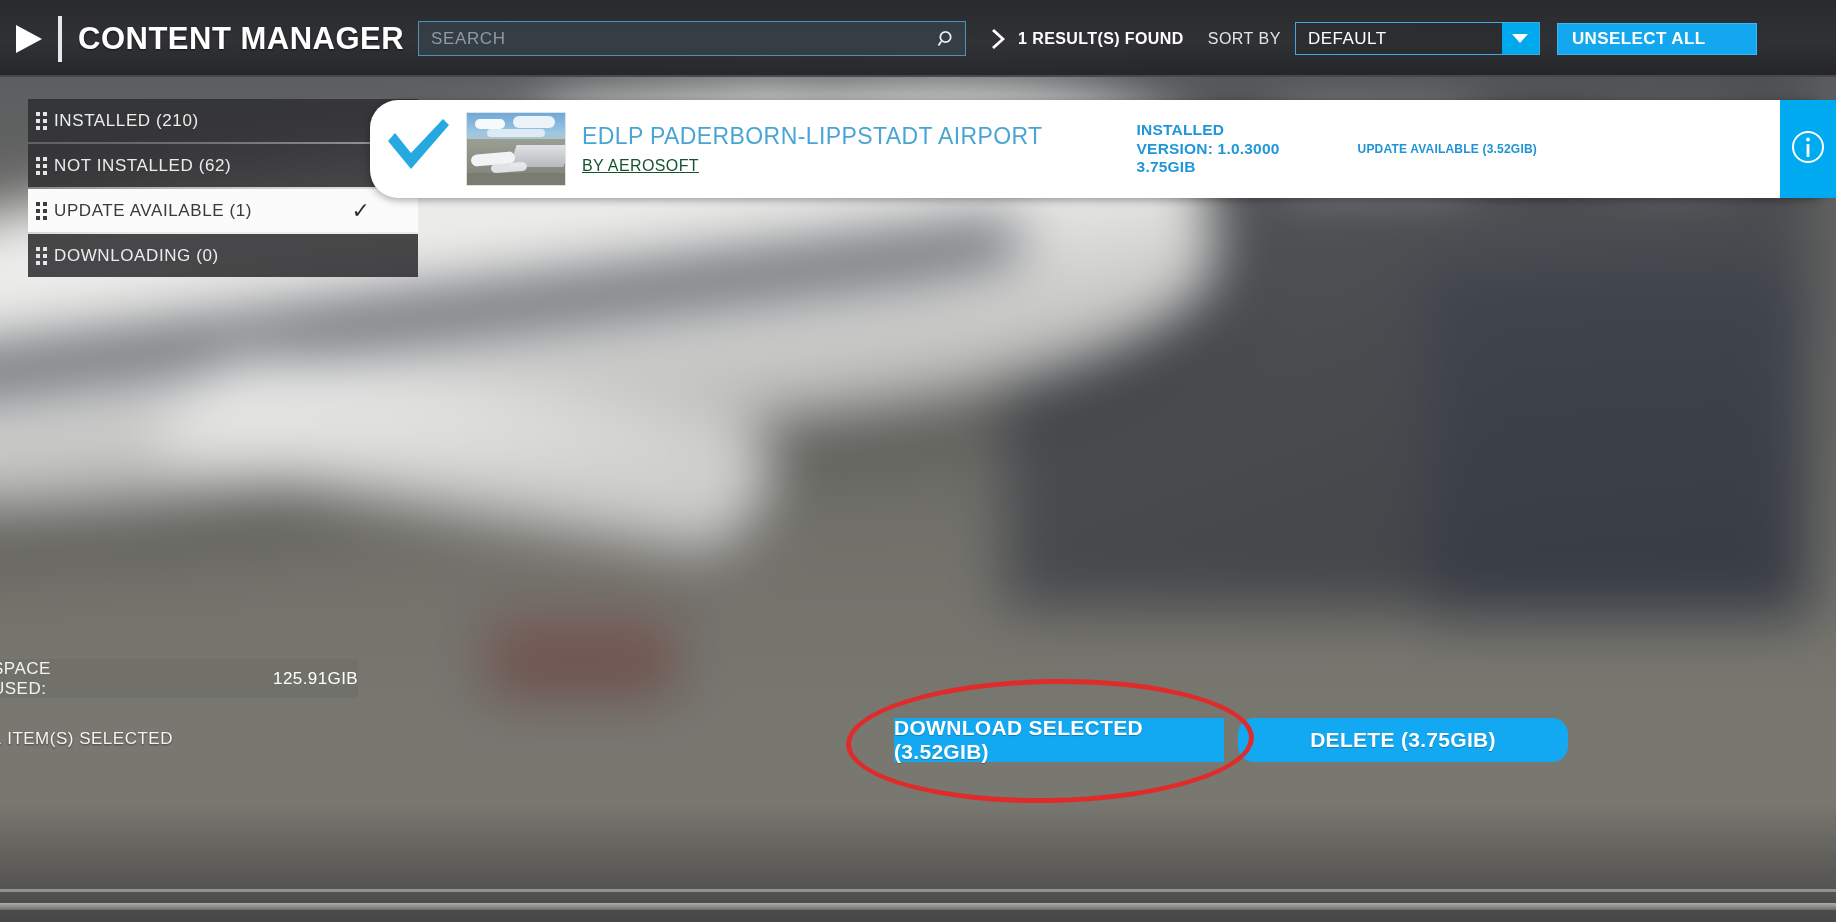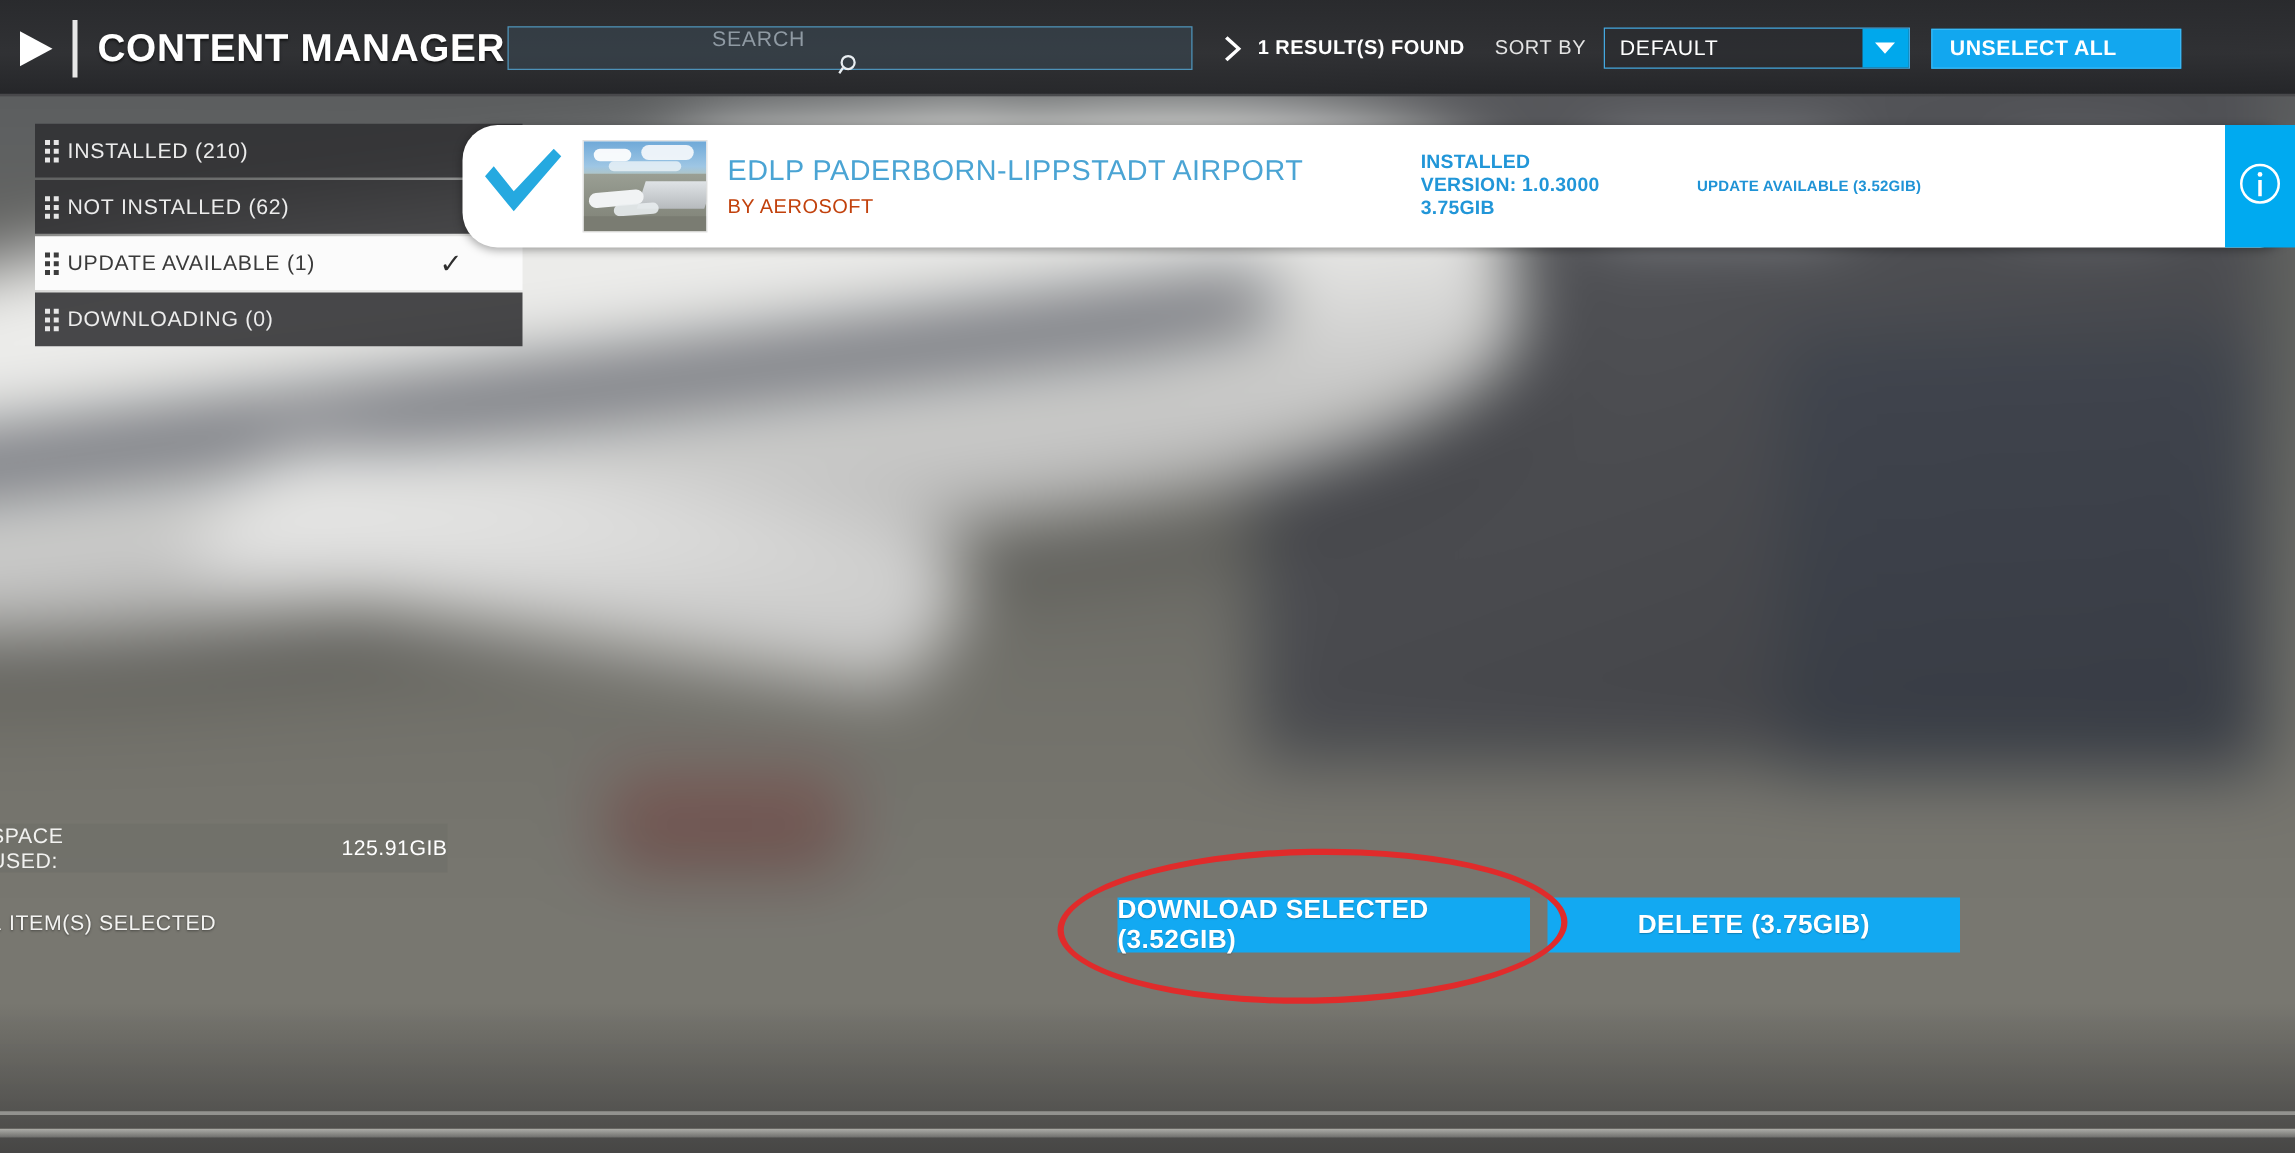--- a/index.html
+++ b/index.html
@@ -158,26 +158,26 @@
   .app-title {
     color: #ffffff;
     font-size: 31px;
     font-weight: bold;
     letter-spacing: 0.5px;
     white-space: nowrap;
     text-shadow: 0 1px 2px rgba(0,0,0,.6);
   }
   .search-wrap {
     position: relative;
-    margin-left: 2px;
+    margin-left: 14px;
     width: 548px; height: 35px;
     background: rgba(58,72,84,0.55);
     border: 1px solid #4d92b8;
     box-sizing: border-box;
-    display: flex; align-items: center; flex-direction: column;
+    display: flex; align-items: center;
   }
   .search-input {
     flex: 1;
     background: transparent;
     border: none;
     outline: none;
     color: #e8eef2;
     font-family: "Liberation Sans", sans-serif;
     font-size: 17px;
     letter-spacing: .6px;
@@ -330,25 +330,26 @@
     flex: 0 0 auto;
   }
   .card-title {
     color: #4aa4d4;
     font-size: 23px;
     letter-spacing: .4px;
     white-space: nowrap;
     cursor: pointer;
   }
   .card-subtitle {
-    color: #c2410c;
+    color: #14532d;
     font-size: 16px;
     letter-spacing: .4px;
     margin-top: 7px;
     white-space: nowrap;
+    text-decoration: underline;
   }
   .card-status {
     margin-left: 94px;
     display: flex; flex-direction: column; justify-content: center;
     color: #2196d8;
     font-size: 15.5px;
     font-weight: bold;
     line-height: 1.22;
     letter-spacing: .2px;
     white-space: nowrap;
@@ -409,21 +410,21 @@
     font-weight: bold;
     letter-spacing: .3px;
     display: flex; align-items: center; justify-content: center;
     cursor: pointer;
     text-shadow: 0 1px 1px rgba(0,0,0,.25);
   }
   #download-selected-button {
     left: 894px; top: 5px; width: 330px;
   }
   #delete-button {
-    left: 1238px; top: 5px; width: 330px;
+    left: 1238px; top: 5px; width: 330px; border-radius: 16px;
   }
 
   
   .annot {
     position: absolute;
     left: 846px; top: 679px;
     width: 398px; height: 114px;
     border: 5px solid #e02b2b;
     border-radius: 50%;
     z-index: 8;

